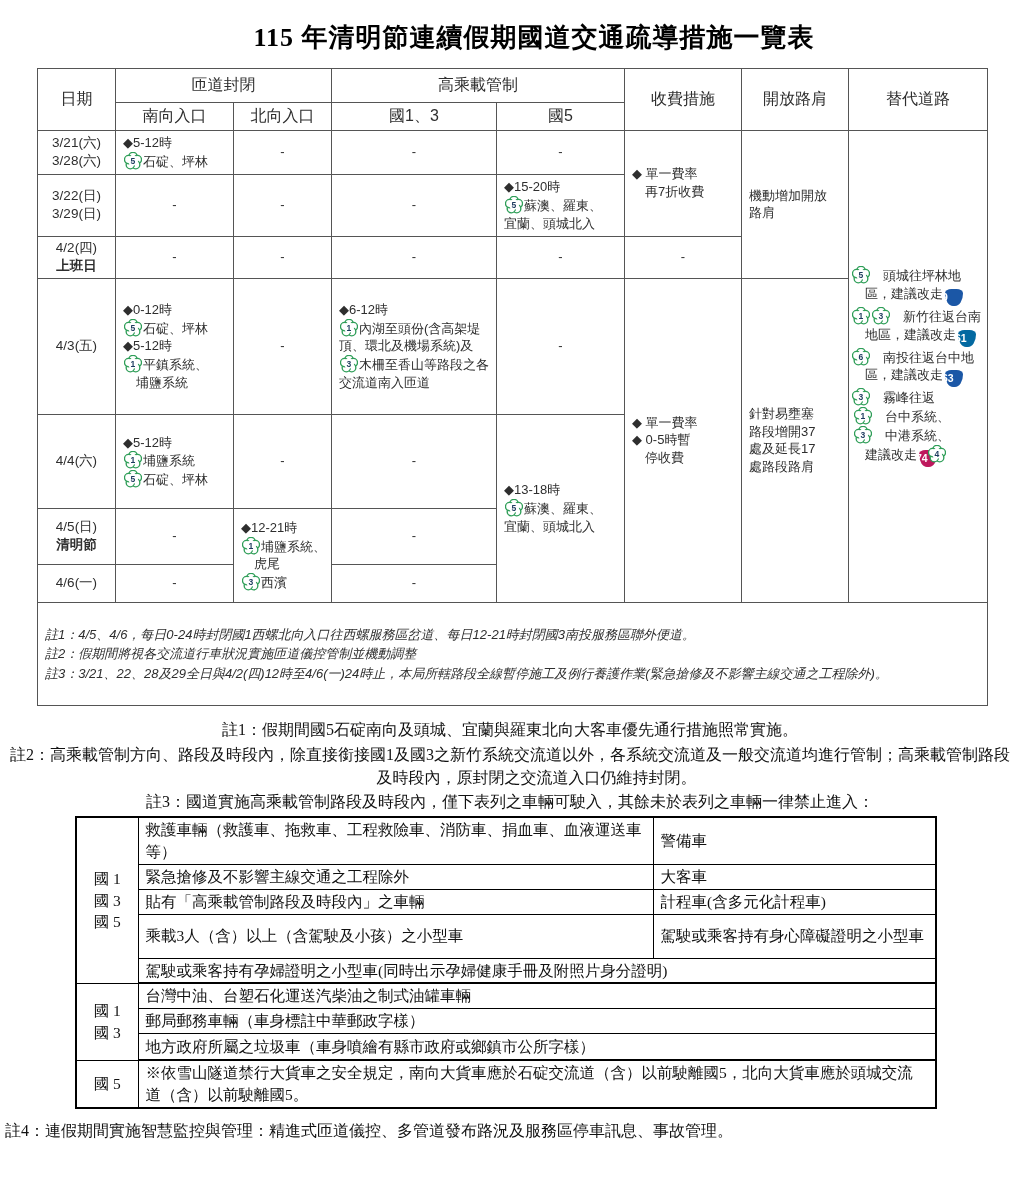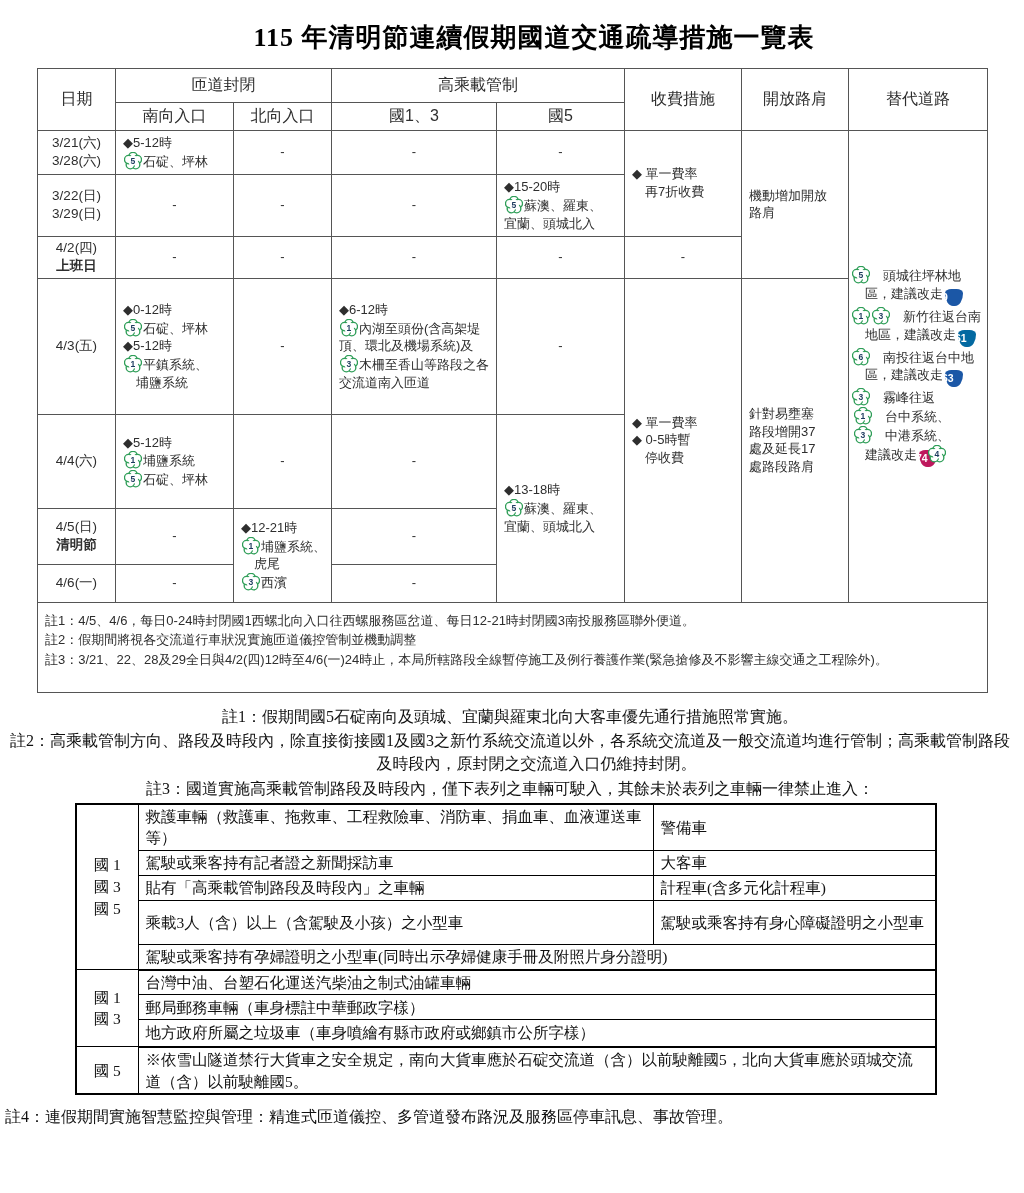--- a/index.html
+++ b/index.html
@@ -8,21 +8,21 @@
          text-align:center;padding-top:20px;letter-spacing:1px;color:#000;padding-left:44px;}
 
   
   table.mt{border-collapse:collapse;table-layout:fixed;width:950px;margin:13px 0 0 37px;
            font-family:"Liberation Sans","DejaVu Sans",sans-serif;color:#2e2e2e;}
   table.mt td,table.mt th{border:1.6px solid #555;text-align:center;vertical-align:middle;
            padding:2px 4px;font-size:13px;font-weight:normal;line-height:1.38;}
   table.mt th{font-size:16px;}
   table.mt td.tl{text-align:left;padding:3px 4px 3px 7px;margin-left:10px;}
   table.mt td.datec{font-size:13.5px;}
-  table.mt td.notes-cell{text-align:left;vertical-align:top;padding:8px 7px;font-size:13px;line-height:1.5;}
+  table.mt td.notes-cell{text-align:left;vertical-align:top;padding:22px 7px;font-size:13px;line-height:1.5;font-style:italic;}
   .r-h34{height:34px}.r-h28{height:28px}.r-h40{height:40px}.r-h58{height:58px}
   .r-h136{height:136px}.r-h94{height:94px}.r-h56{height:56px}.r-h38{height:38px}.r-h90{height:90px}
   .alt-item{text-align:left;text-indent:-12px;padding-left:12px;margin:1px 0;}
 
   
   .nh-icon{display:inline-block;width:18px;height:18px;vertical-align:-4px;margin:0 1px;}
   .ph{display:inline-flex;align-items:center;justify-content:center;width:18px;height:17px;
       vertical-align:-3px;margin:0 2px;border-radius:40% 40% 50% 50% / 28% 28% 85% 85%;
       color:#fff;font-weight:bold;font-size:10.5px;font-family:"Liberation Sans",sans-serif;}
 
@@ -318,21 +318,21 @@
 
     <tbody>
         <tr class="vh44">
       <td class="lbl" rowspan="5">國 1
 國 3
 國 5</td>
       <td>救護車輛（救護車、拖救車、工程救險車、消防車、捐血車、血液運送車等）</td>
       <td>警備車</td>
     </tr>
     <tr class="vh25">
-      <td>駕駛或乘客持有記者證之新聞採訪車</td>
+      <td>緊急搶修及不影響主線交通之工程除外</td>
       <td>大客車</td>
     </tr>
     <tr class="vh25">
       <td>貼有「高乘載管制路段及時段內」之車輛</td>
       <td>計程車(含多元化計程車)</td>
     </tr>
     <tr class="vh44">
       <td>乘載3人（含）以上（含駕駛及小孩）之小型車</td>
       <td>駕駛或乘客持有身心障礙證明之小型車</td>
     </tr>

